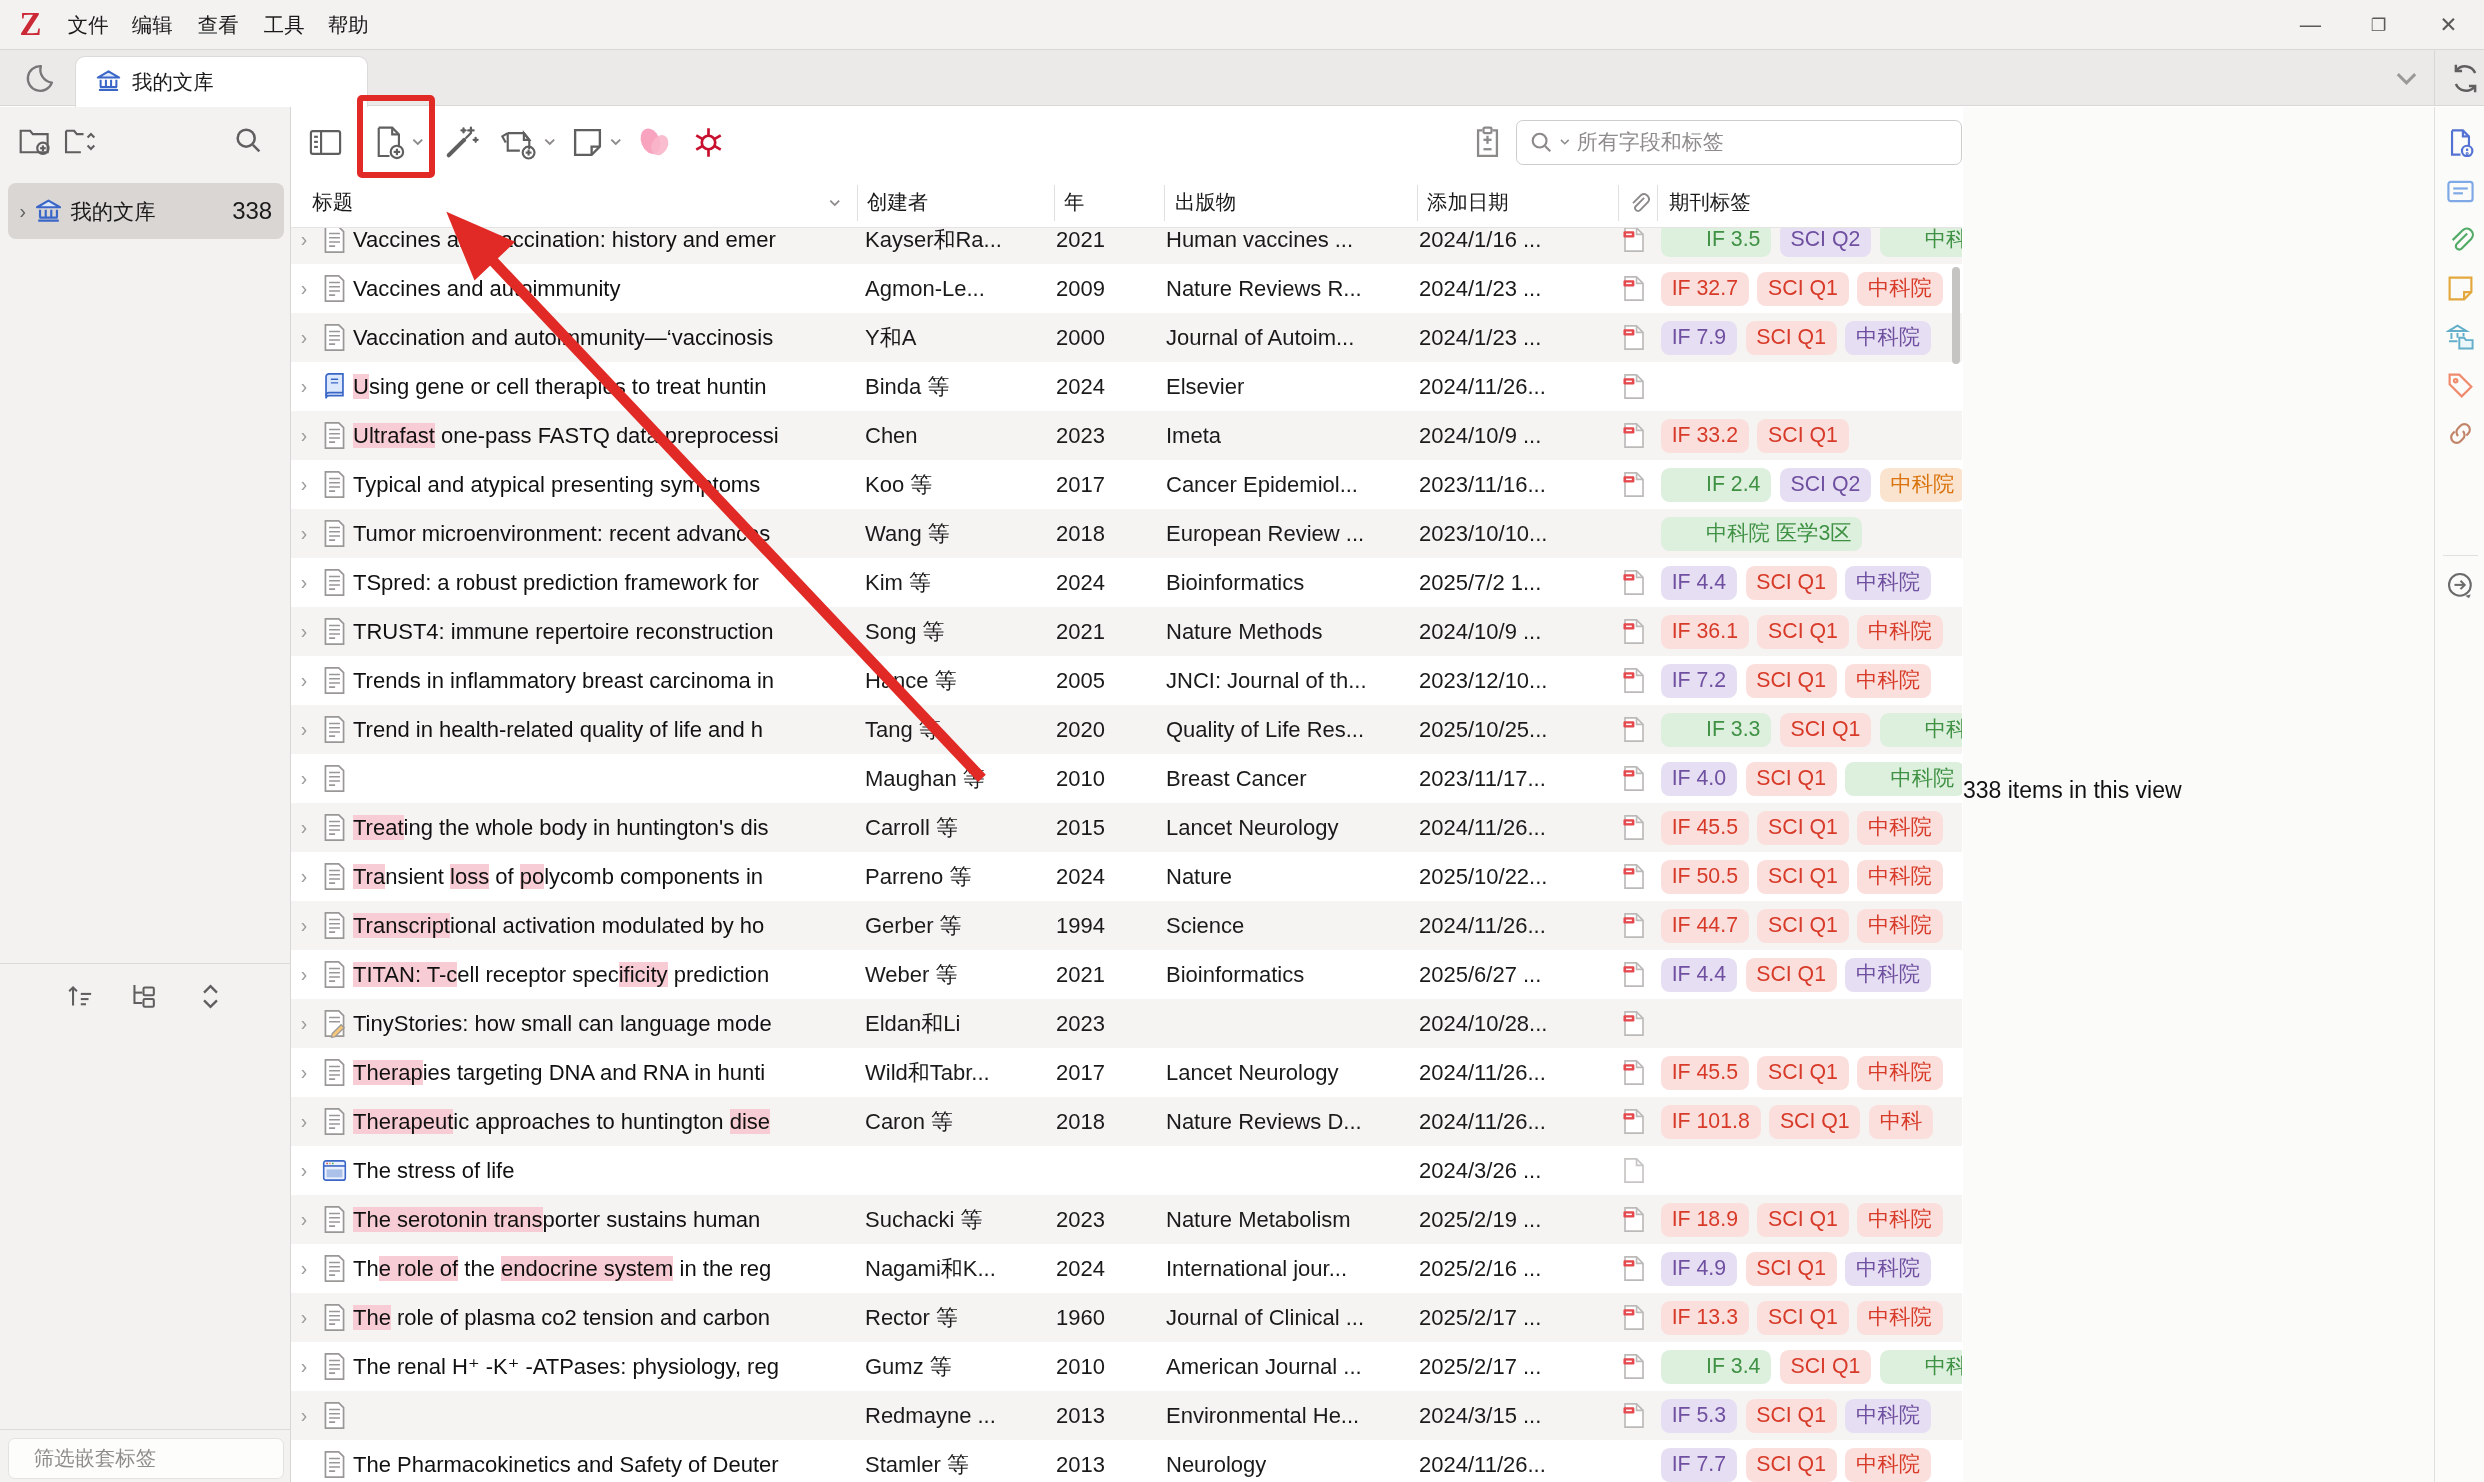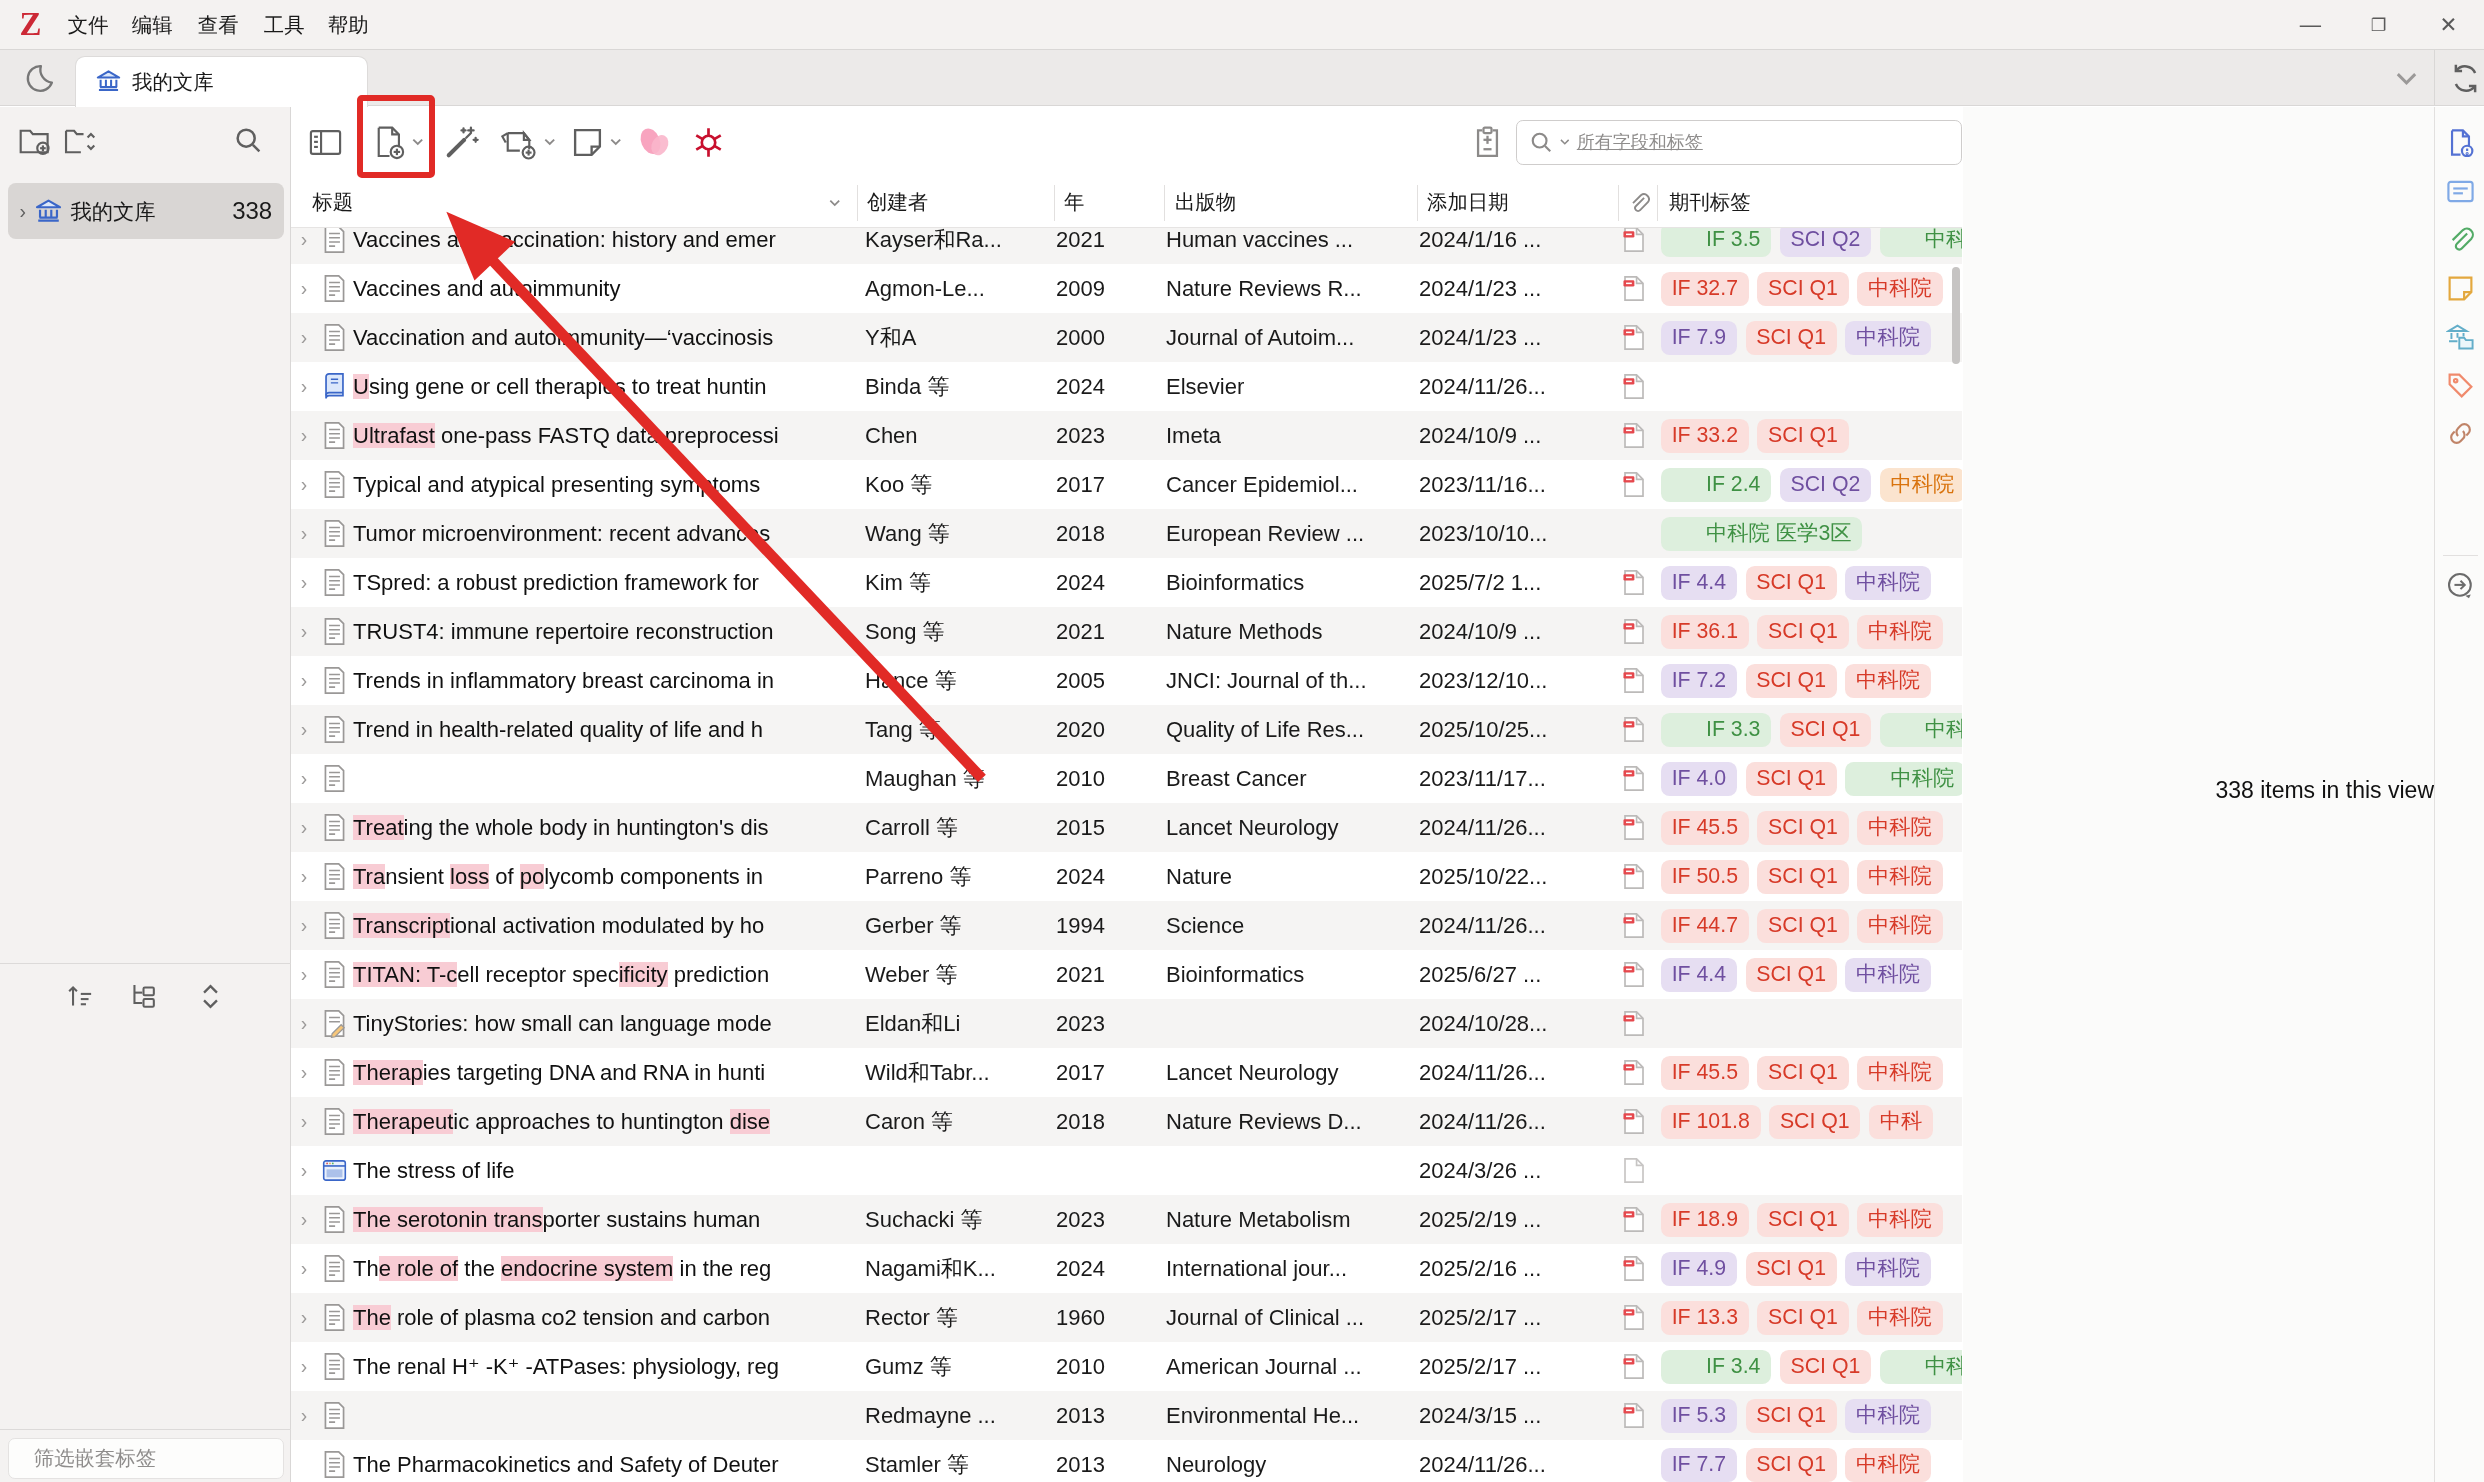--- a/index.html
+++ b/index.html
@@ -27,21 +27,21 @@
   .tab-label { font-size:20.4px; color:#1a1a1a; }
   .tab-list-btn { position:absolute; left:2389px; top:13.6px; width:35px; height:29px; }
   .tabbar-sep { position:absolute; left:2434px; top:0; width:1px; height:55px; background:#d9d7d6; }
   .sync-btn { position:absolute; left:2449px; top:11.6px; width:33px; height:33px; }
 
   
   .toolbar { position:absolute; left:0; top:107px; width:2484px; height:70px; background:#fff; }
   .tbtn { position:absolute; top:13.6px; height:43px; display:flex; align-items:center; gap:3.9px; }
   .searchbox { position:absolute; left:1516px; top:12.6px; width:446px; height:45px; background:#fff;
     border:1px solid #cfcdcc; border-radius:6.8px; display:flex; align-items:center; gap:5.8px; padding:0 11.6px; }
-  .search-ph { font-size:18px; color:#8f8d8c;text-decoration:underline; }
+  .search-ph { font-size:21px; color:#8f8d8c; }
 
   
   .sidebar { position:absolute; left:0; top:107px; width:291px; height:1376px; background:#f4f2f1;
     border-right:1px solid #d9d7d6; }
   .sb-iconsrow { position:absolute; left:0; top:0; width:291px; height:68px; }
   .sb-lib { position:absolute; left:7.8px; top:76px; width:276px; height:56px; background:#d9d6d4;
     border-radius:7.8px; display:flex; align-items:center; gap:7.8px; padding:0 11.6px; }
   .sb-lib-chev { color:#5f5f5f; font-size:19.4px; }
   .sb-lib-label { font-size:21.3px; flex:1; }
   .sb-lib-count { font-size:24px; }
@@ -79,21 +79,21 @@
   .tag { flex:0 0 auto; font-size:21.3px; padding:3.9px 10.7px; border-radius:8.7px; line-height:1.2; }
   .tag-green { background:var(--c-tag_green_bg); color:var(--c-tag_green_fg);padding-left:45px; }
   .tag-red { background:var(--c-tag_red_bg); color:var(--c-tag_red_fg); }
   .tag-purple { background:var(--c-tag_purple_bg); color:var(--c-tag_purple_fg); }
   .tag-orange { background:var(--c-tag_orange_bg); color:var(--c-tag_orange_fg); }
   .vscroll { position:absolute; left:1952px; top:267px; width:7.8px; height:97px;
     background:#c6c4c3; border-radius:3.9px; z-index:2; }
 
   
   .rightpane { position:absolute; left:1963px; top:107px; width:471px; height:1376px; background:#fbfbfa; }
-  .status-text { position:absolute; left:0; top:670px; width:471px; text-align:right;
+  .status-text { position:absolute; left:0; top:670px; width:471px; text-align:left;
     font-size:23px; color:#111; }
   .iconstrip { position:absolute; left:2434px; top:107px; width:50px; height:1376px; background:#fbfbfa;
     border-left:1px solid #e2e0df; }
   .strip-icon { position:absolute; left:10.7px; width:29px; height:29px; }
   .strip-div { position:absolute; left:7.8px; top:448px; width:35px; height:1px; background:#e2e0df; }
 
   
   .redbox { position:absolute; left:357px; top:95px; width:78px; height:83px;
     border:6.8px solid var(--c-accent_red); border-radius:4.9px; z-index:20; pointer-events:none; }
   .arrow-svg { position:absolute; left:0; top:0; z-index:19; pointer-events:none; }

